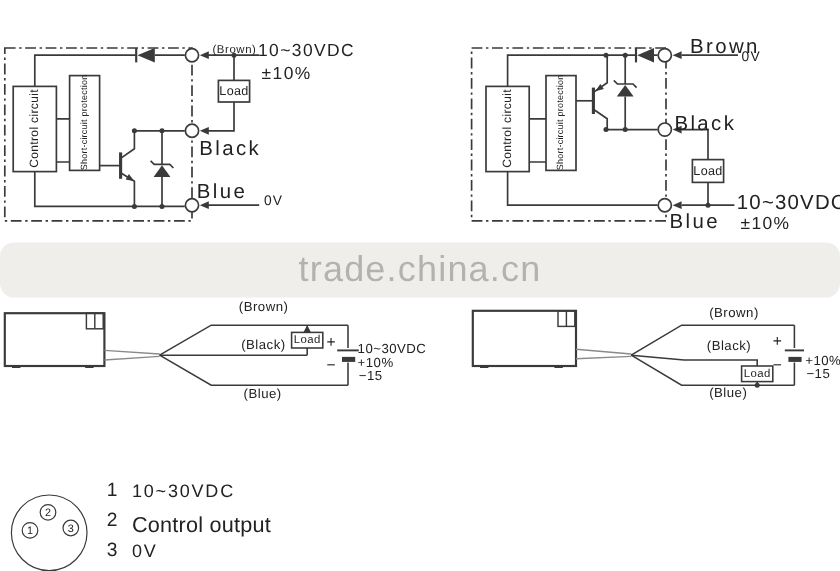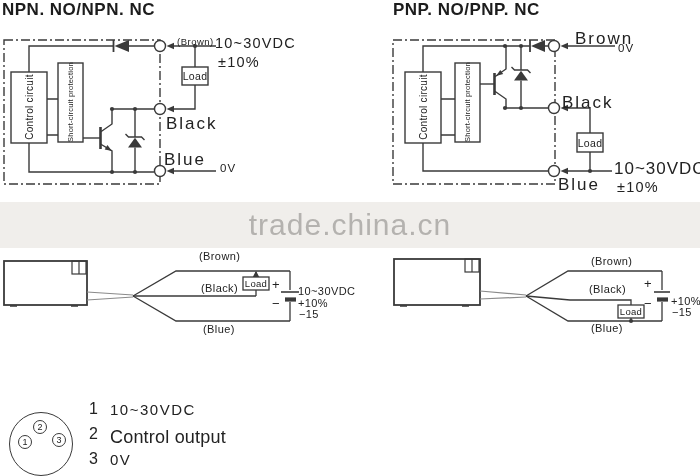--- a/index.html
+++ b/index.html
@@ -14,21 +14,21 @@
   .small9{font-size:9.5px;letter-spacing:.5px;color:#222;}
   .t11{font-size:11px;letter-spacing:.4px;color:#222;}
   .sign{font-size:13px;color:#222;}
   .loadbox{position:absolute;display:flex;align-items:center;justify-content:center;
            font-size:10.5px;color:#222;letter-spacing:.3px;}
   .loadsmall{font-size:9.5px;}
   .vlabel{position:absolute;white-space:nowrap;transform:translate(-50%,-50%) rotate(-90deg);color:#222;}
   .vc{font-size:10px;letter-spacing:.3px;}
   .vp{font-size:7.5px;letter-spacing:.2px;}
   #wm-band{position:absolute;left:0;top:202px;width:700px;height:46px;background:#f0eeeb;
-           display:flex;align-items:center;justify-content:center;}
+           display:flex;align-items:center;justify-content:center;border-radius:12px;}
   #wm-text{font-size:30px;color:#b4b2af;letter-spacing:1px;}
   .circle{position:absolute;border:1.4px solid #3a3a3a;border-radius:50%;box-sizing:border-box;}
   .pin{position:absolute;width:14px;height:14px;border:1.2px solid #3a3a3a;border-radius:50%;
        box-sizing:border-box;display:flex;align-items:center;justify-content:center;
        font-size:9px;color:#222;}
   .legnum{font-size:16px;color:#222;}
   .legtxt{font-size:15px;letter-spacing:1.5px;color:#222;}
   .legtxt2{font-size:18px;letter-spacing:.2px;color:#222;}
 </style>
 </head>
@@ -190,22 +190,20 @@
       <path d="M631 318 V321"></path>
       <circle cx="631" cy="321" r="2.1" fill="#3a3a3a" stroke="none"></circle>
       <g>
         <path d="M662 271 V290 M662 302 V321"></path>
         <path d="M654 292 H670" stroke-width="1.6"></path>
         <path d="M657 299.5 H668" stroke-width="4.2"></path>
       </g>
     </g>
   </svg>
 
-  <div class="lbl title" style="left:2px;top:1px;">NPN. NO/NPN. NC</div>
-  <div class="lbl title" style="left:393px;top:1px;">PNP. NO/PNP. NC</div>
 
   <div class="vlabel vc" style="left:29px;top:107px;">Control circuit</div>
   <div class="vlabel vp" style="left:70px;top:102px;">Short-circuit protection</div>
   <div class="lbl small9" style="left:177px;top:37px;">(Brown)</div>
   <div class="lbl tech14" style="left:215px;top:36px;">10~30VDC</div>
   <div class="lbl tech14" style="left:218px;top:55px;">±10%</div>
   <div class="loadbox" style="left:182px;top:67px;width:26px;height:18px;">Load</div>
   <div class="lbl tech12" style="left:166px;top:115px;">Black</div>
   <div class="lbl tech12" style="left:164px;top:151px;">Blue</div>
   <div class="lbl tech11" style="left:220px;top:163px;">0V</div>

